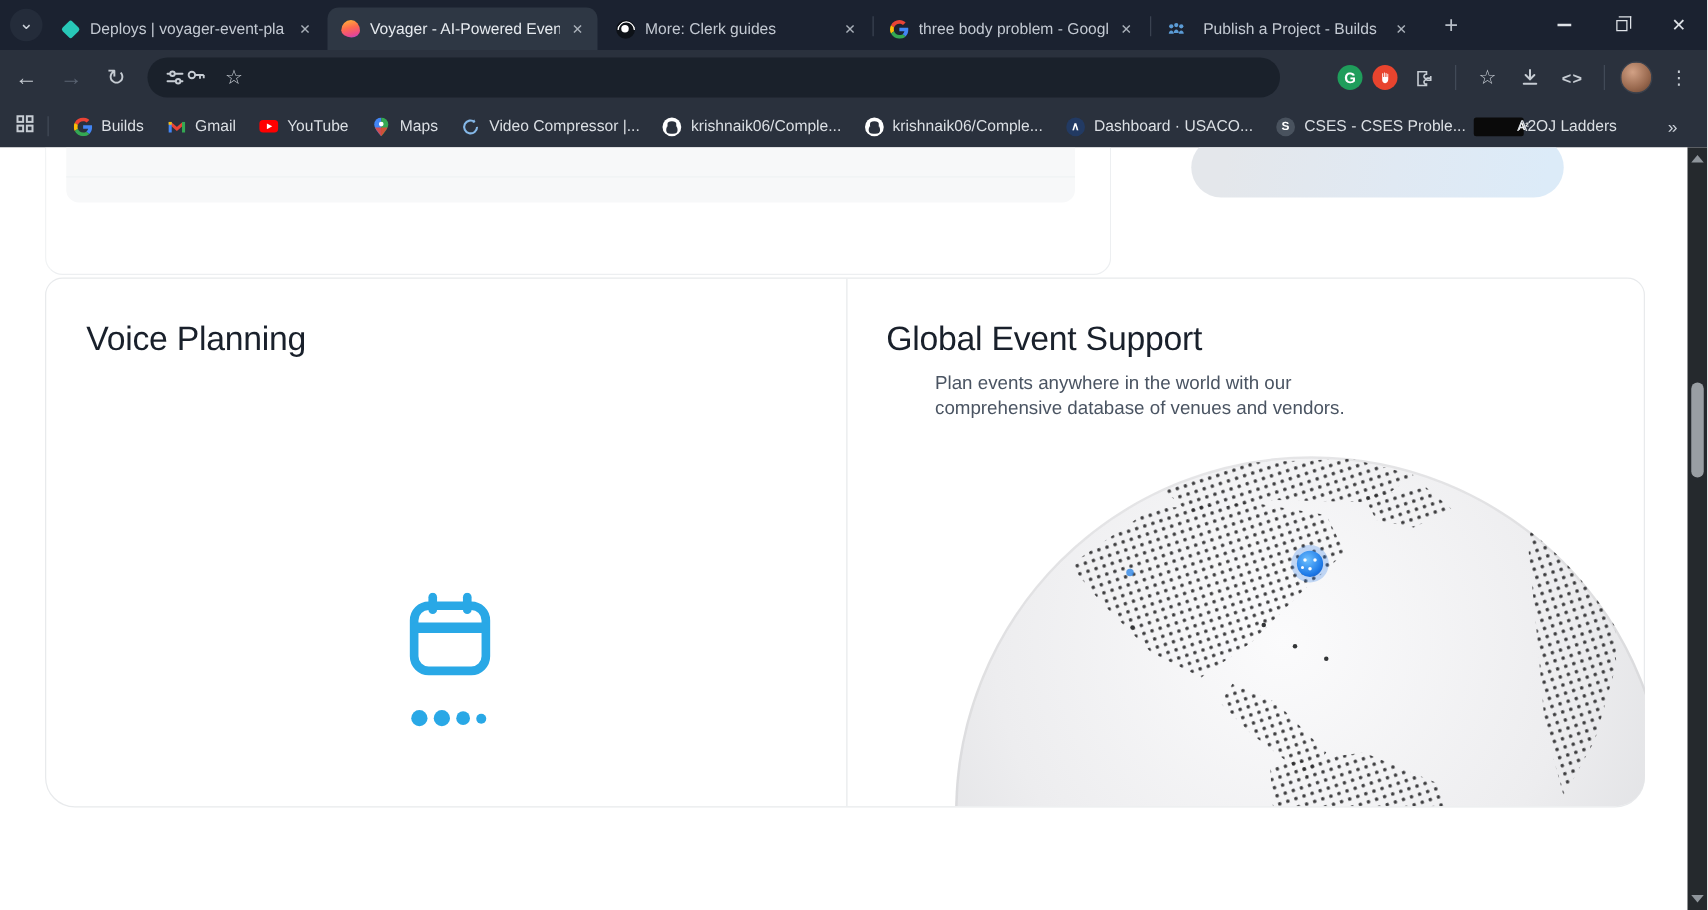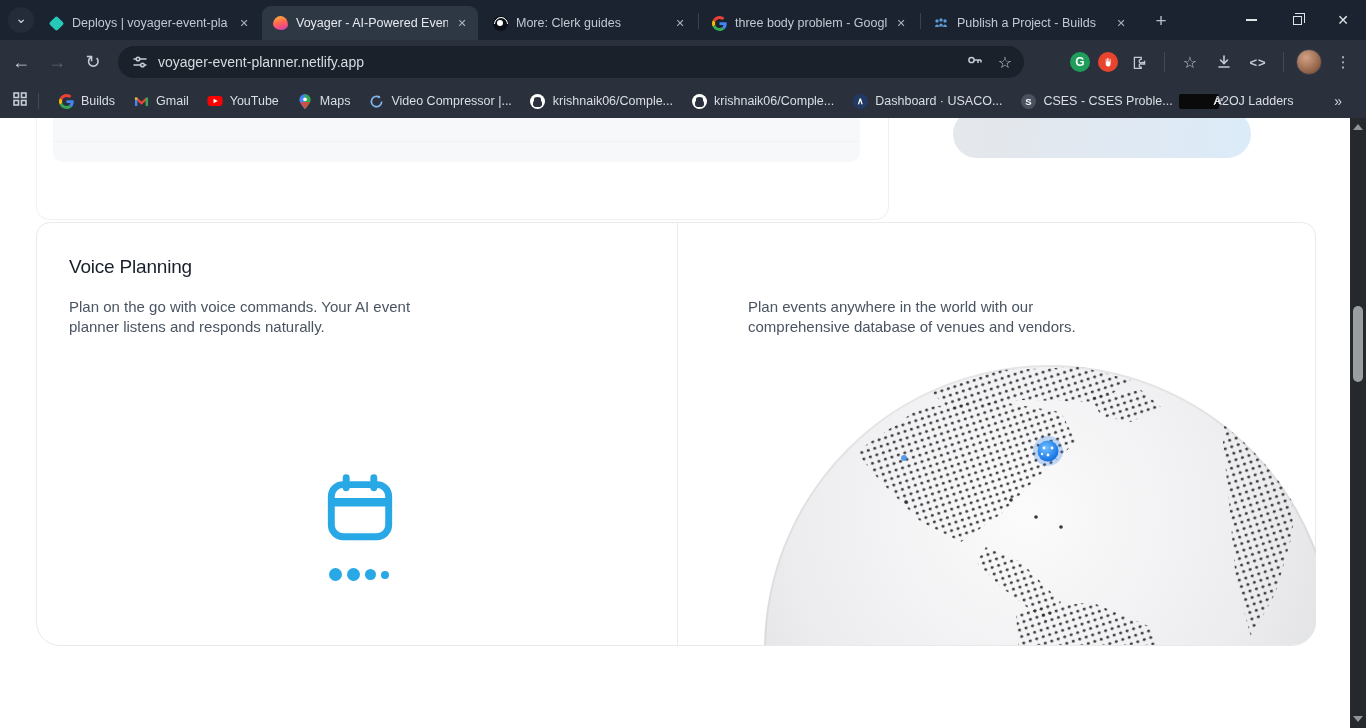--- a/index.html
+++ b/index.html
@@ -58,21 +58,21 @@
   
   .page { position:absolute; left:0; top:118px; width:1350px; height:610px; background:#ffffff; overflow:hidden; }
 
   .top-card { position:absolute; left:36px; top:0; width:853px; height:102px; border-right:1px solid #edeff1; border-bottom:1px solid #edeff1; border-left:1px solid #f1f3f4; border-radius:0 0 14px 14px; background:#fff; }
   .skeleton { position:absolute; left:16px; top:0; width:807px; height:44px; background:#f7f8f9; border-radius:0 0 10px 10px; }
   .skeleton-line { position:absolute; left:0; top:23px; width:100%; height:1px; background:#f0f2f3; }
   .blue-pill { position:absolute; left:953px; top:-8px; width:298px; height:48px; border-radius:24px; background:linear-gradient(100deg,#e4e7eb 10%,#e0e9f3 55%,#dcebf8 95%); }
 
   .features-card { position:absolute; left:36px; top:104px; width:1280px; height:424px; background:#fff; border:1px solid #e8eaec; border-radius:14px 14px 24px 24px; }
   .features-divider { position:absolute; left:640px; top:0; width:1px; height:100%; background:#e8eaec; }
-  .feature-title { position:absolute; top:33px; font-size:19px; font-weight:450; color:#19202b; letter-spacing:-0.2px; }
+  .feature-title { position:absolute; top:33px; font-size:27px; font-weight:450; color:#19202b; letter-spacing:-0.2px; }
   .feature-desc { position:absolute; top:74px; font-size:15px; line-height:20px; color:#4a5462; }
   .ft-left { left:32px; } .fd-left { left:32px; width:390px; }
   .ft-right { left:672px; } .fd-right { left:711px; width:382px; }
 
   .calendar-wrap { position:absolute; left:289px; top:251px; width:68px; height:68px; }
   .voice-dots { position:absolute; left:292px; top:345px; display:flex; align-items:center; gap:5px; width:100px; }
   .vd { border-radius:50%; background:#29a8e6; }
   .vd1 { width:13px; height:13px; } .vd2 { width:13px; height:13px; } .vd3 { width:11px; height:11px; } .vd4 { width:8px; height:8px; }
 
   .globe-wrap { position:absolute; left:641px; top:1px; width:638px; height:421px; overflow:hidden; border-radius:0 0 24px 0; }
@@ -127,21 +127,21 @@
             <path fill="#FBBC05" d="M10.53 28.59c-.48-1.45-.76-2.99-.76-4.59s.27-3.14.76-4.59l-7.98-6.19C.92 16.46 0 20.12 0 24c0 3.88.92 7.54 2.56 10.78l7.97-6.19z"></path>
             <path fill="#34A853" d="M24 48c6.48 0 11.93-2.13 15.89-5.81l-7.73-6c-2.15 1.45-4.92 2.3-8.16 2.3-6.26 0-11.57-4.22-13.47-9.91l-7.98 6.19C6.51 42.62 14.62 48 24 48z"></path>
           </svg>
       </span>
       <span class="title">three body problem - Googl</span>
       <span class="close">✕</span>
     </div>
 
     <div class="tab-sep" style="left:920px;"></div>
 
-    <div class="tab" style="left:923px; width:214px;">
+    <div class="tab" style="left:923px; width:214px;text-align:center;">
       <span class="favicon16">
         <svg width="16" height="16" viewBox="0 0 16 16">
             <g fill="#5b9bd5">
               <circle cx="4" cy="6" r="1.7"></circle>
               <circle cx="8" cy="5" r="1.7"></circle>
               <circle cx="12" cy="6" r="1.7"></circle>
               <path d="M2 12c0-1.6 1-2.6 2-2.6s2 1 2 2.6z"></path>
               <path d="M6 11.4c0-1.8 1-2.8 2-2.8s2 1 2 2.8z"></path>
               <path d="M10 12c0-1.6 1-2.6 2-2.6s2 1 2 2.6z"></path>
             </g>
@@ -173,21 +173,20 @@
 
     <div class="omnibox">
       <span class="tune-icon">
         <svg width="16" height="16" viewBox="0 0 16 16" stroke="#c6ccd3" stroke-width="1.5" stroke-linecap="round">
             <line x1="2" y1="5" x2="14" y2="5"></line>
             <circle cx="6" cy="5" r="1.8" fill="#2a313d"></circle>
             <line x1="2" y1="11" x2="14" y2="11"></line>
             <circle cx="10.5" cy="11" r="1.8" fill="#2a313d"></circle>
           </svg>
       </span>
-      <span class="omni-url">voyager-event-planner.netlify.app</span>
       <span class="omni-right">
         <span>
           <svg width="18" height="18" viewBox="0 0 18 18" fill="none" stroke="#c6ccd3" stroke-width="1.5">
               <circle cx="5.5" cy="9" r="2.6"></circle>
               <line x1="8" y1="9" x2="15" y2="9"></line>
               <line x1="12" y1="9" x2="12" y2="12"></line>
               <line x1="15" y1="9" x2="15" y2="11.5"></line>
             </svg>
         </span>
         <span style="font-size:16px; color:#c6ccd3;">☆</span>
@@ -333,37 +332,37 @@
       <div class="skeleton">
         <div class="skeleton-line"></div>
       </div>
     </div>
     <div class="blue-pill"></div>
 
     <div class="features-card">
       <div class="features-divider"></div>
 
       <h2 class="feature-title ft-left">Voice Planning</h2>
-      <p class="feature-desc fd-left">Plan on the go with voice commands. Your AI event planner listens and responds naturally.</p>
 
       <div class="calendar-wrap">
         <svg width="68" height="68" viewBox="0 0 64 64" fill="none" stroke="#29a8e6" stroke-linecap="round" stroke-linejoin="round">
           <rect x="5" y="10" width="54" height="49" rx="11" stroke-width="6.5"></rect>
           <line x1="6" y1="26.5" x2="58" y2="26.5" stroke-width="8"></line>
           <line x1="19" y1="3.5" x2="19" y2="13" stroke-width="6.5"></line>
           <line x1="45" y1="3.5" x2="45" y2="13" stroke-width="6.5"></line>
         </svg>
       </div>
       <div class="voice-dots">
         <span class="vd vd1"></span>
           <span class="vd vd2"></span>
           <span class="vd vd3"></span>
           <span class="vd vd4"></span>
       </div>
 
+      <h2 class="feature-title ft-right">Global Event Support</h2>
       <p class="feature-desc fd-right">Plan events anywhere in the world with our comprehensive database of venues and vendors.</p>
 
       <div class="globe-wrap">
         <svg width="638" height="421" viewBox="0 0 638 421">
           <defs>
             <radialGradient id="sphereG" cx="0.46" cy="0.26" r="0.9">
               <stop offset="0" stop-color="#fbfbfc"></stop>
               <stop offset="0.45" stop-color="#ededef"></stop>
               <stop offset="0.75" stop-color="#dcdde0"></stop>
               <stop offset="1" stop-color="#c0c2c5"></stop>

